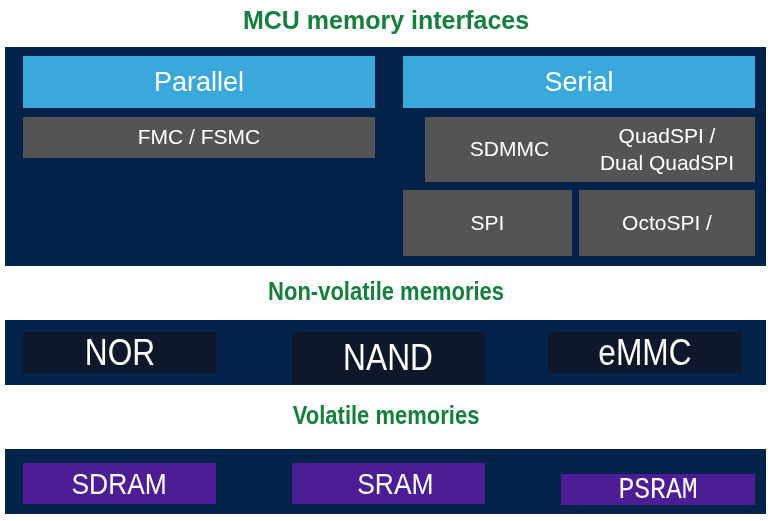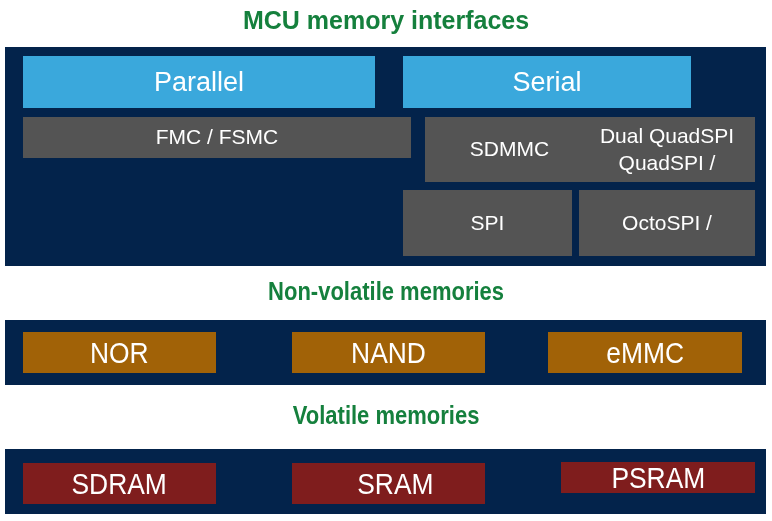--- a/index.html
+++ b/index.html
@@ -6,78 +6,78 @@
   body { width:772px; height:521px; position:relative; overflow:hidden;
          font-family:"Liberation Sans", sans-serif; }
   .title { position:absolute; left:0; width:772px; text-align:center;
            color:#15803d; font-weight:bold; font-size:25px; }
   .narrow { transform:scaleX(0.88); display:inline-block; }
   .panel { position:absolute; background:#03234b; }
   .box { position:absolute; display:flex; align-items:center; justify-content:center;
          color:#ffffff; text-align:right; box-sizing:border-box; }
   .hdr { background:#3aa8dc; font-size:27px; }
   .gray { background:#545454; font-size:21px; line-height:1.25; }
-  .pink { background:#a16207; font-size:30px; }
-  .lime { background:#7f1d1d; font-size:30px; }
+  .pink { background:#0f172a; font-size:36px; }
+  .lime { background:#4c1d95; font-size:30px; }
   .sq { display:inline-block; transform:scaleX(0.88); }
 </style>
 </head>
 <body>
 
 <div class="title" style="top:6px;">
   <span>MCU memory interfaces</span>
 </div>
 
 <div class="panel" style="left:5px; top:47px; width:761px; height:219px;"></div>
 
 <div class="box hdr" style="left:23px; top:56px; width:352px; height:52px;">
   <span>Parallel</span>
 </div>
-<div class="box gray" style="left:23px; top:117px; width:388px; height:41px;">
+<div class="box gray" style="left:23px; top:117px; width:352px; height:41px;">
   <span>FMC / FSMC</span>
 </div>
 
-<div class="box hdr" style="left:403px; top:56px; width:288px; height:52px;">
+<div class="box hdr" style="left:403px; top:56px; width:352px; height:52px;">
   <span>Serial</span>
 </div>
 <div class="box gray" style="left:425px; top:117px; width:169px; height:65px;">
   <span>SDMMC</span>
 </div>
 <div class="box gray" style="left:579px; top:117px; width:176px; height:65px; flex-direction:column;">
+  <span>QuadSPI /</span>
   <span>Dual QuadSPI</span>
-  <span>QuadSPI /</span>
 </div>
 <div class="box gray" style="left:403px; top:190px; width:169px; height:66px;">
   <span>SPI</span>
 </div>
 <div class="box gray" style="left:579px; top:190px; width:176px; height:66px; flex-direction:column;">
   <span>OctoSPI /</span>
 </div>
 
 <div class="title" style="top:277px;">
   <span class="narrow">Non-volatile memories</span>
 </div>
 
 <div class="panel" style="left:5px; top:320px; width:761px; height:65px;"></div>
 <div class="box pink" style="left:23px; top:332px; width:193px; height:41px;">
   <span class="sq">NOR</span>
 </div>
-<div class="box pink" style="left:292px; top:332px; width:193px; height:41px;">
+<div class="box pink" style="left:292px; top:332px; width:193px; height:52px;">
   <span class="sq">NAND</span>
 </div>
 <div class="box pink" style="left:548px; top:332px; width:194px; height:41px;">
   <span class="sq">eMMC</span>
 </div>
 
 <div class="title" style="top:401px;">
   <span class="narrow">Volatile memories</span>
 </div>
 
 <div class="panel" style="left:5px; top:449px; width:761px; height:65px;"></div>
 <div class="box lime" style="left:23px; top:463px; width:193px; height:41px;">
   <span class="sq">SDRAM</span>
 </div>
 <div class="box lime" style="left:292px; top:463px; width:193px; height:41px;padding-left:14px;">
   <span class="sq">SRAM</span>
 </div>
-<div class="box lime" style="left:561px; top:462px; width:194px; height:31px;">
+<div class="box lime" style="left:561px; top:474px; width:194px; height:31px;font-family:Liberation Mono, monospace;">
   <span class="sq">PSRAM</span>
 </div>
 
 </body></html>

